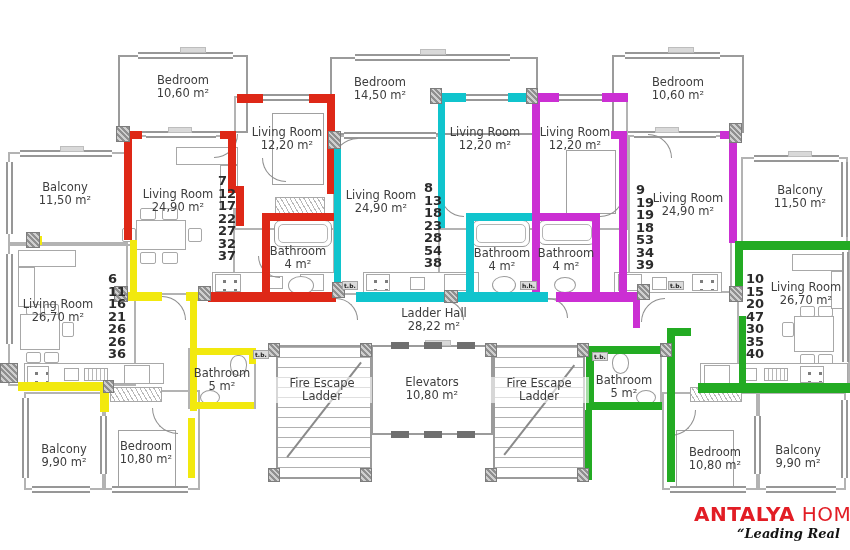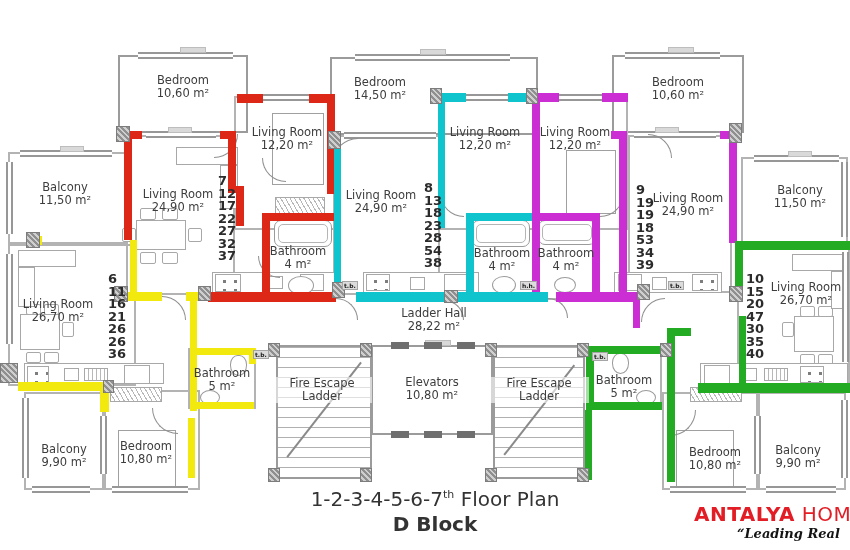--- a/index.html
+++ b/index.html
@@ -442,22 +442,18 @@
       <div>35</div>
       <div>40</div>
     </div>
 
   <div class="smlbl" style="left:342px;top:281px">t.b.</div>
   <div class="smlbl" style="left:520px;top:281px">h.h.</div>
   <div class="smlbl" style="left:668px;top:281px">t.b.</div>
   <div class="smlbl" style="left:253px;top:350px">t.b.</div>
   <div class="smlbl" style="left:592px;top:352px">t.b.</div>
 
-  <div id="title">
-    <div><span>1-2-3-4-5-6-7</span><sup>th</sup><span> Floor Plan</span></div>
-    <div class="blk">D Block</div>
-  </div>
   <div id="brand">
     <span class="b1">ANTALYA</span><span class="b2"> HOM</span>
   </div>
   <div id="tagline">“Leading Real</div>
 
 </div>
 
 </body></html>

